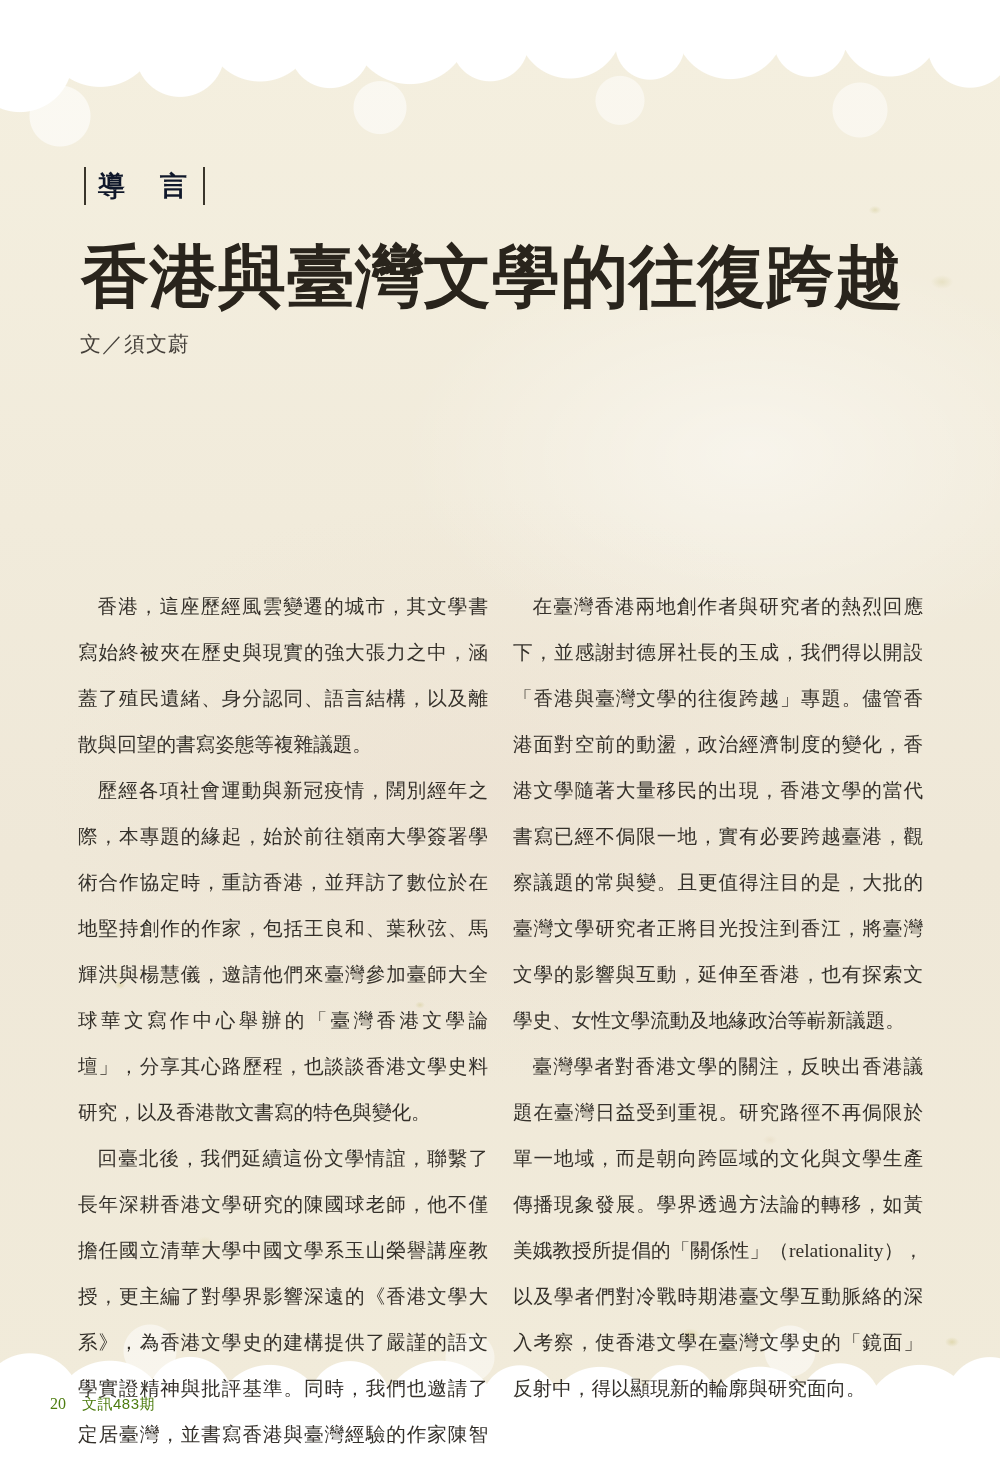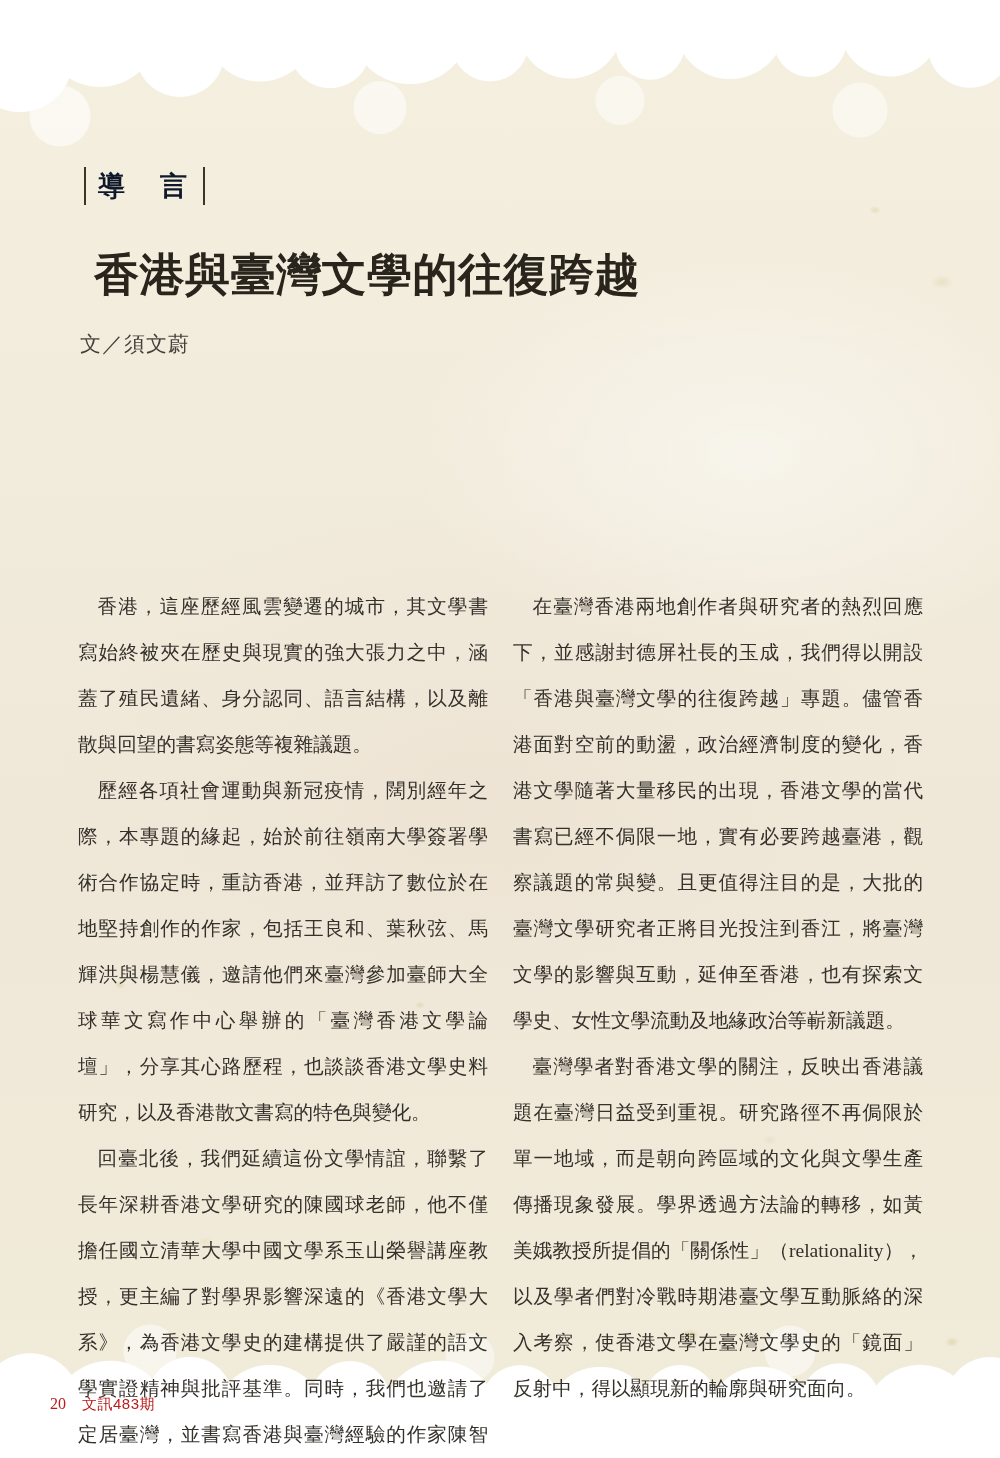--- a/index.html
+++ b/index.html
@@ -78,41 +78,41 @@
     position:absolute;left:84px;top:167px;
     display:flex;align-items:center;
     font-family:"Liberation Sans","DejaVu Sans",sans-serif;
     font-size:27px;color:#0f172a;font-weight:600;
   }
   .kicker .bar{width:2px;height:38px;background:#3a352b;}
   .kicker .bar.left{margin-right:12px;}
   .kicker .bar.right{margin-left:12px;}
   .kicker .kicker-text{letter-spacing:4px;line-height:38px;}
   .title{
-    position:absolute;left:77px;top:228px;margin:17px;
-    font-size:45px;font-weight:600;color:#29241c;
+    position:absolute;left:77px;top:228px;margin:4px;
+    font-size:68px;font-weight:600;color:#29241c;
     letter-spacing:0.5px;white-space:nowrap;
   }
   .byline{
     position:absolute;left:80px;top:330px;
     font-family:Liberation Mono, monospace;
     font-size:21px;color:#45403a;letter-spacing:1px;
   }
   .article{
     position:absolute;left:78px;top:584px;width:845px;
     display:flex;gap:25px;
   }
   .col{width:410px;font-size:19.6px;line-height:46px;color:#34302a;}
   .col p{margin:0;text-align:justify;word-break:break-all;}
   .col p.indent{text-indent:1em;}
   .footer{
     position:absolute;left:50px;top:1395px;
     display:flex;align-items:baseline;gap:16px;
     font-family:"Liberation Sans","DejaVu Sans",sans-serif;
-    color:#b91c1c;
+    color:#4d7c0f;
   }
   .footer .page-num{font-family:"Liberation Serif","DejaVu Serif",serif;font-size:16px;}
   .footer .mag{font-size:15px;letter-spacing:0.5px;}
 </style>
 </head>
 <body>
 
 <div class="paper">
   <div class="specks"></div>
   <div class="torn-top"></div>

